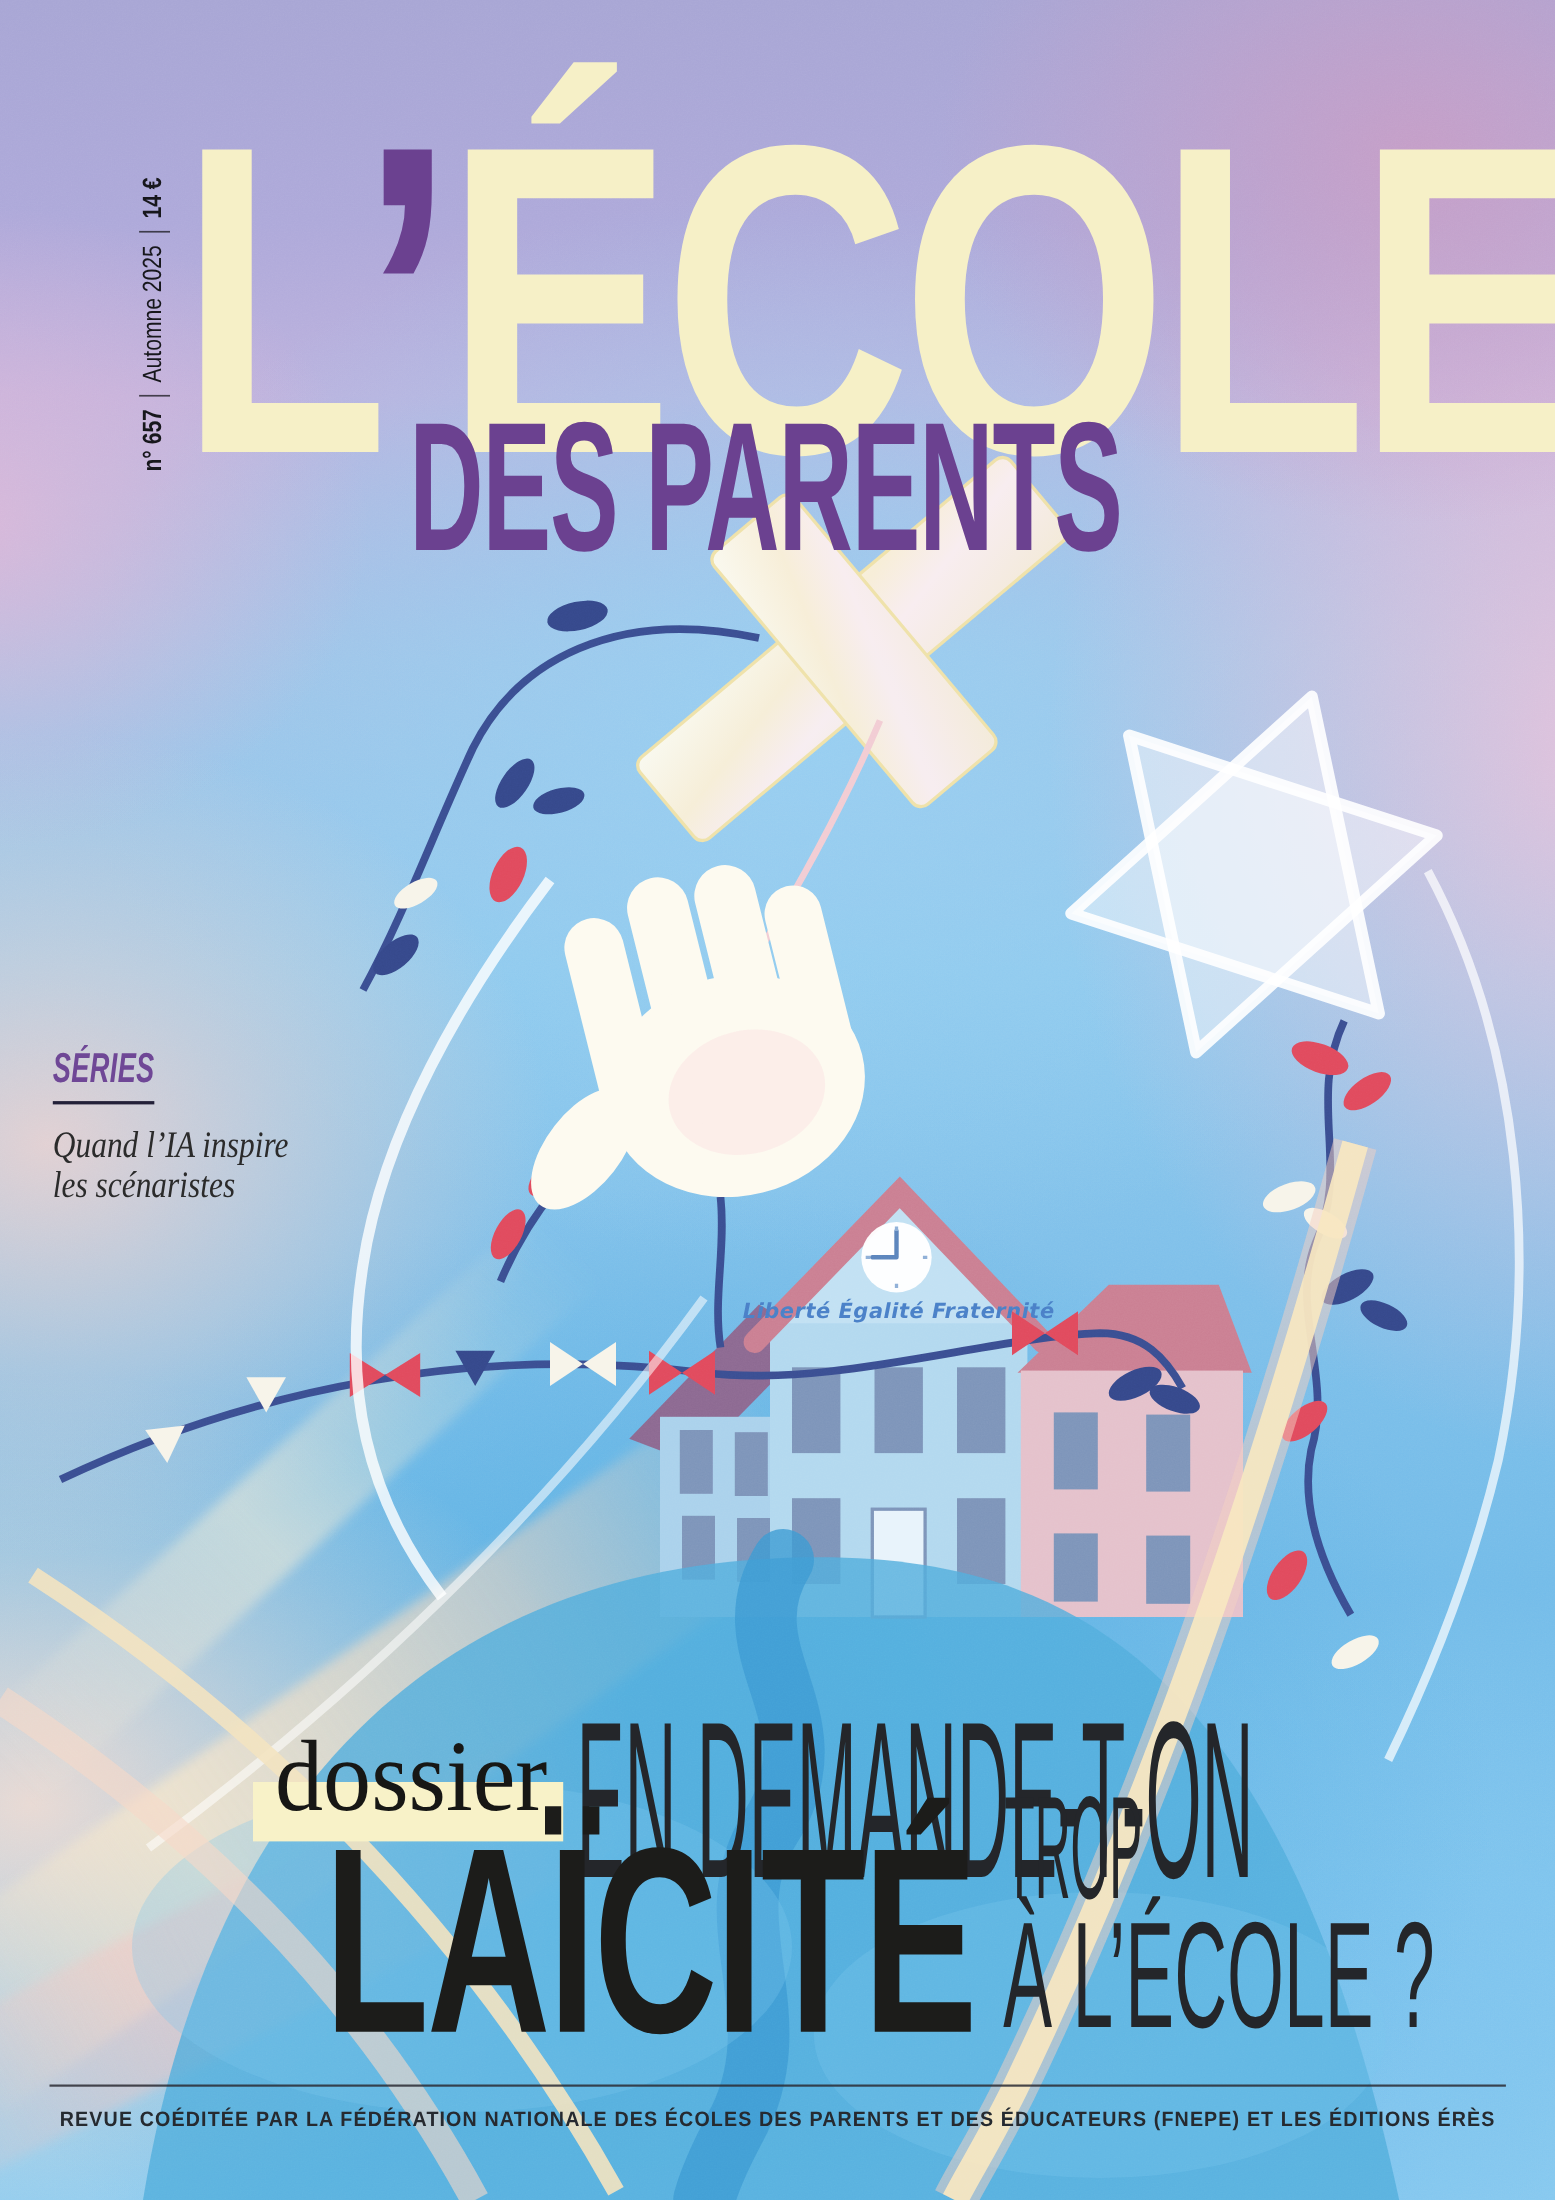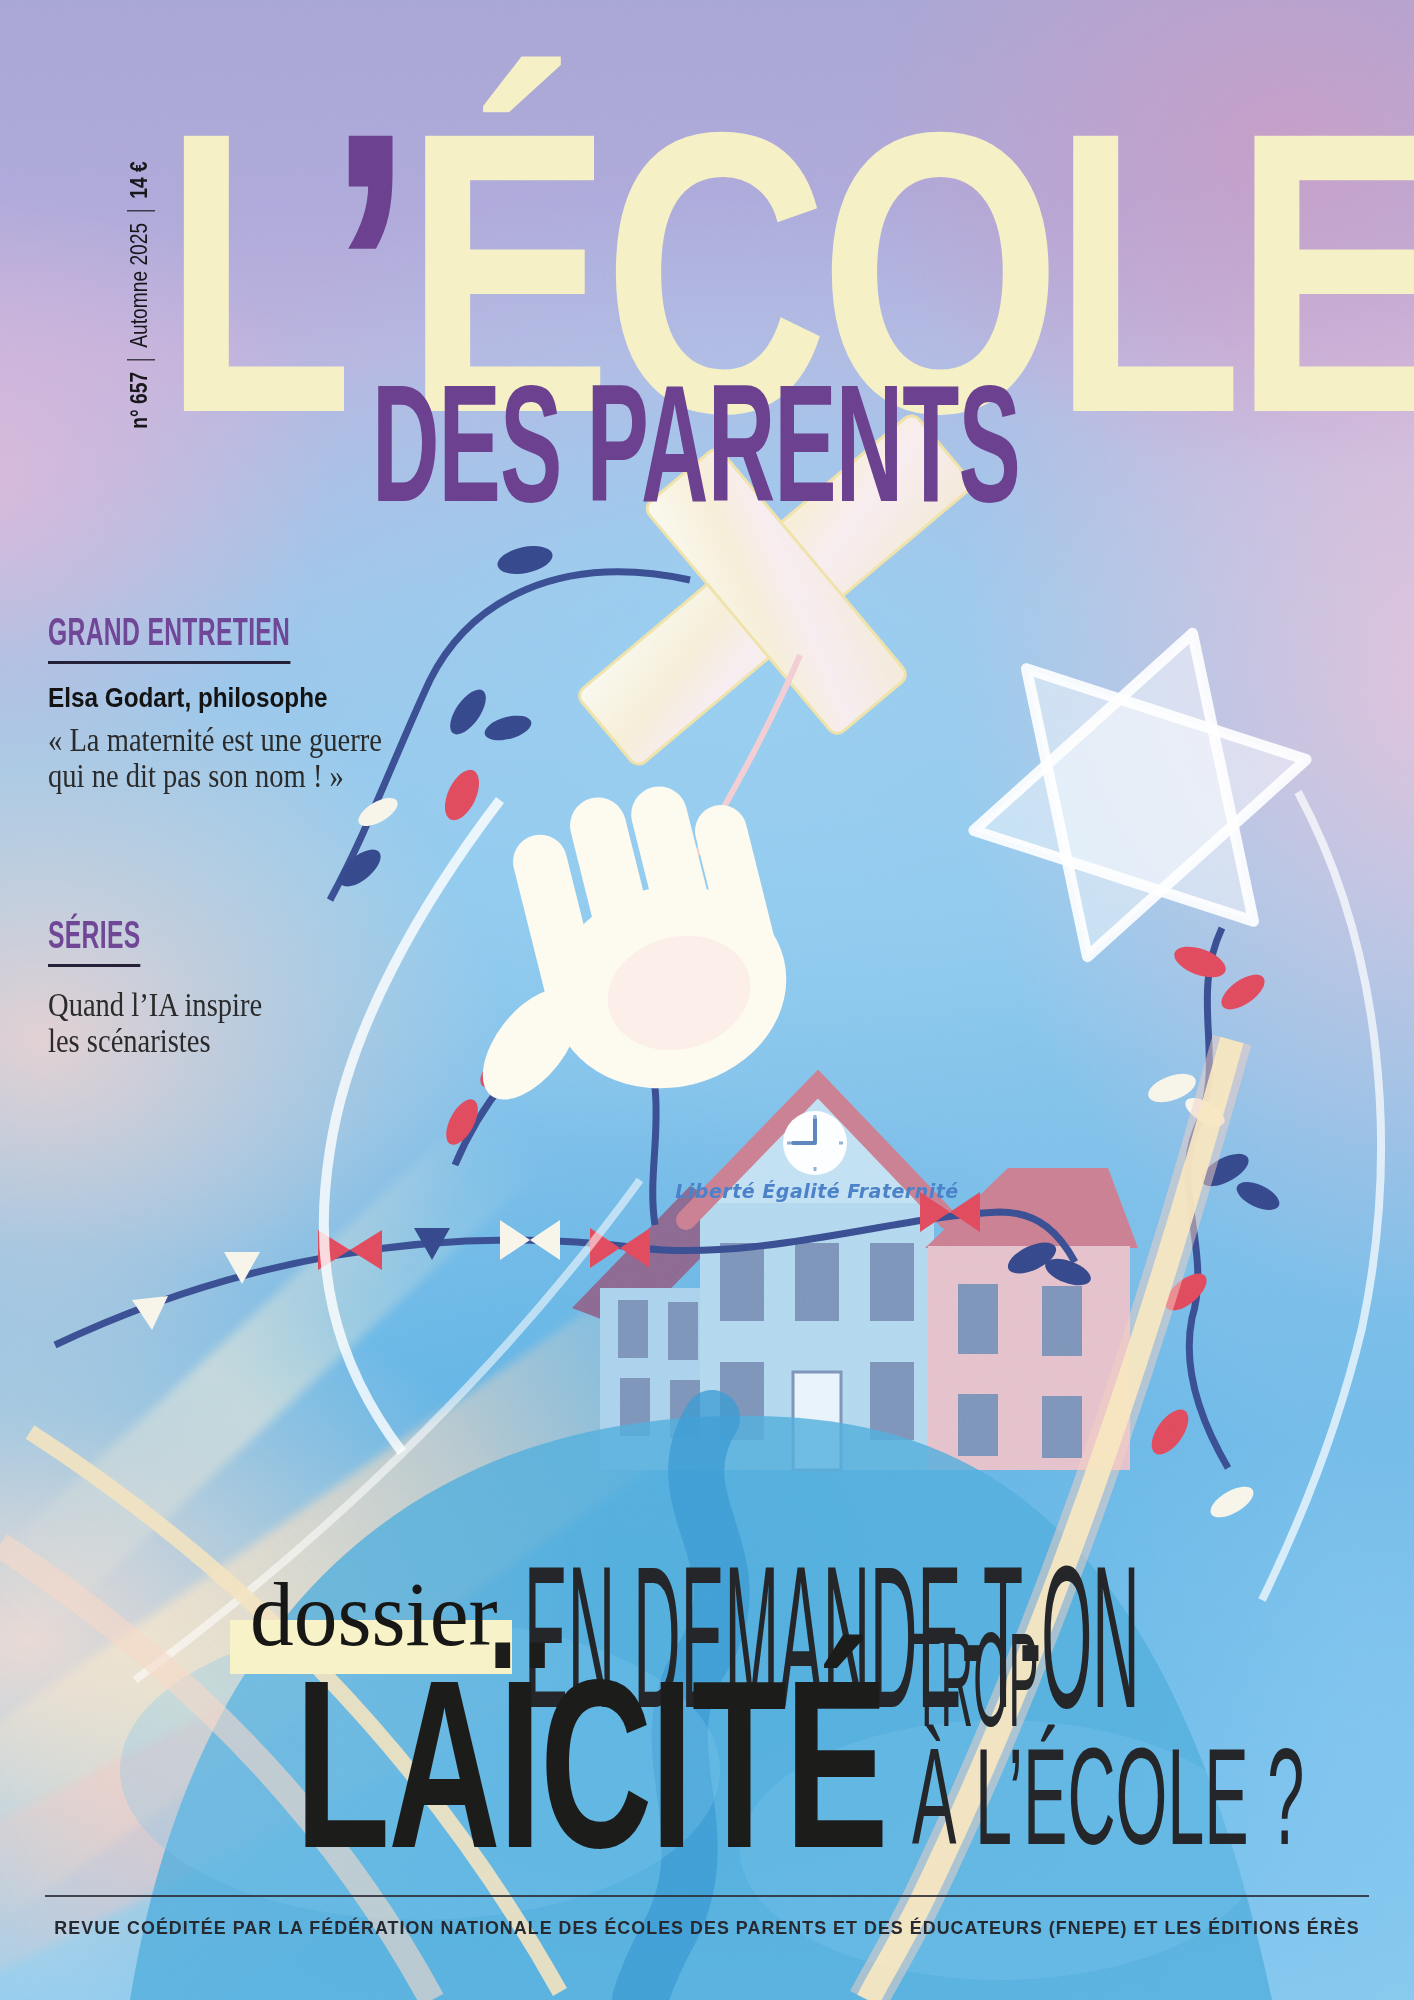--- a/index.html
+++ b/index.html
@@ -48,21 +48,21 @@
 
   
   .sec{position:absolute;z-index:5;left:48px;width:430px;}
   .sec h2{margin:0;display:inline-block;font-size:38px;line-height:1;font-weight:700;
     color:#6f4796;letter-spacing:.5px;transform:scaleX(.65);transform-origin:0 0;
     padding-bottom:10px;border-bottom:3px solid #232038;white-space:nowrap;}
   .sec .sub{margin-top:18px;font-weight:700;font-size:27px;line-height:32px;color:#131313;
     transform:scaleX(.9);transform-origin:0 0;white-space:nowrap;}
   .sec .quote{margin-top:8px;font-family:"Liberation Serif",serif;font-size:34px;
     line-height:36px;color:#2b2b2b;transform:scaleX(.84);transform-origin:0 0;white-space:nowrap;}
-  .sec1{top:613px;} .sec2{top:916px;} .sec3{top:1272px;}
+  .sec1{top:613px;} .sec2{top:953px;font-style:italic;} .sec3{top:1272px;}
   .sec2 .quote,.sec3 .quote{margin-top:20px;}
 
   
   .hl{position:absolute;z-index:4;left:230px;top:1620px;width:282px;height:54px;background:#f8f2c8;}
   .dossier-word{position:absolute;z-index:5;left:250px;top:1568px;
     font-family:"Liberation Serif",serif;font-size:92px;line-height:1;color:#171715;
     transform:scaleX(.95);transform-origin:0 0;}
   .hthin{position:absolute;z-index:5;color:#24262a;font-weight:400;line-height:1;
     transform-origin:0 0;white-space:nowrap;}
   .hl1{left:524px;top:1535px;font-size:203px;transform:scaleX(.323);}
@@ -217,26 +217,20 @@
     <span class="b">n° 657</span>
     <span class="sep">|</span>
     <span>Automne 2025</span>
     <span class="sep">|</span>
     <span class="b">14 €</span>
   </div>
 
   <h1 class="masthead"><span>L</span><span class="apos">’</span><span>ÉCOLE</span></h1>
   <div class="masthead-sub">DES PARENTS</div>
 
-  <div class="sec sec1">
-    <h2>GRAND ENTRETIEN</h2>
-    <div class="sub">Elsa Godart, philosophe</div>
-    <div class="quote">« La maternité est une guerre</div>
-    <div class="quote" style="margin-top:0">qui ne dit pas son nom ! »</div>
-  </div>
   <div class="sec sec2">
     <h2>SÉRIES</h2>
     <div class="quote">Quand l’IA inspire</div>
     <div class="quote" style="margin-top:0">les scénaristes</div>
   </div>
 
   <div class="hl"></div>
   <div class="dossier-word">dossier</div>
   <div class="hthin hl1">EN DEMANDE-T-ON</div>
   <div class="hthin hl2">TROP</div>

